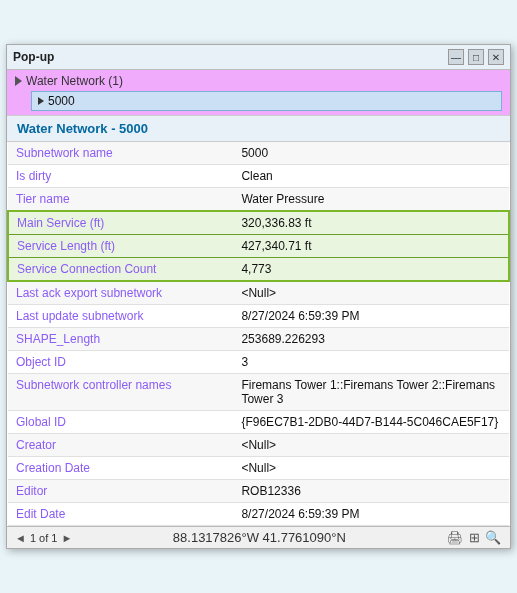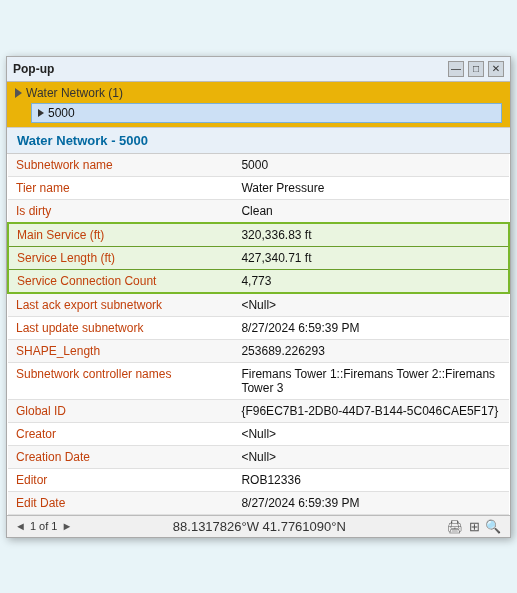--- a/index.html
+++ b/index.html
@@ -45,21 +45,21 @@
       background: #d0d8e0;
       border: 1px solid #999;
       cursor: pointer;
       display: flex;
       align-items: center;
       justify-content: center;
       font-size: 10px;
       color: #333;
     }
     .tree-section {
-      background: #eab308;
+      background: #f0abfc;
       border-bottom: 1px solid #ccc;
       padding: 4px 8px;
     }
     .tree-item {
       display: flex;
       align-items: center;
       gap: 4px;
       font-size: 12px;
       color: #333;
     }
@@ -119,21 +119,21 @@
       background: #ffffff;
     }
     td {
       padding: 4px 8px;
       border-bottom: 1px solid #e0e0e0;
       font-size: 12px;
       vertical-align: top;
     }
     td:first-child {
       width: 45%;
-      color: #c2410c;
+      color: #8b5cf6;
       font-weight: normal;
     }
     td:last-child {
       width: 55%;
       color: #111;
     }
     .highlighted-row td {
       background: #eaf5e0 !important;
       border-top: 1px solid #6a9e2a;
       border-bottom: 1px solid #6a9e2a;
@@ -201,26 +201,26 @@
   <div class="section-header">Water Network - 5000</div>
 
   <div class="table-container">
     <table>
       <tbody id="table-body">
       <tr>
             <td>Subnetwork name</td>
             <td>5000</td>
           </tr>
           <tr>
+            <td>Is dirty</td>
+            <td>Clean</td>
+          </tr>
+          <tr>
             <td>Tier name</td>
             <td>Water Pressure</td>
-          </tr>
-          <tr>
-            <td>Is dirty</td>
-            <td>Clean</td>
           </tr>
           <tr class="highlighted-row">
             <td style="border-top: 2px solid rgb(122, 184, 42); border-left: 2px solid rgb(122, 184, 42);">Main Service (ft)</td>
             <td style="border-top: 2px solid rgb(122, 184, 42); border-right: 2px solid rgb(122, 184, 42);">320,336.83 ft</td>
           </tr>
           <tr class="highlighted-row">
             <td style="border-left: 2px solid rgb(122, 184, 42);">Service Length (ft)</td>
             <td style="border-right: 2px solid rgb(122, 184, 42);">427,340.71 ft</td>
           </tr>
           <tr class="highlighted-row">
@@ -231,20 +231,24 @@
             <td>Last ack export subnetwork</td>
             <td>&lt;Null&gt;</td>
           </tr>
           <tr>
             <td>Last update subnetwork</td>
             <td>8/27/2024 6:59:39 PM</td>
           </tr>
           <tr>
             <td>SHAPE_Length</td>
             <td>253689.226293</td>
+          </tr>
+          <tr>
+            <td>Object ID</td>
+            <td>3</td>
           </tr>
           <tr>
             <td>Subnetwork controller names</td>
             <td>Firemans Tower 1::Firemans Tower 2::Firemans Tower 3</td>
           </tr>
           <tr>
             <td>Global ID</td>
             <td>{F96EC7B1-2DB0-44D7-B144-5C046CAE5F17}</td>
           </tr>
           <tr>

